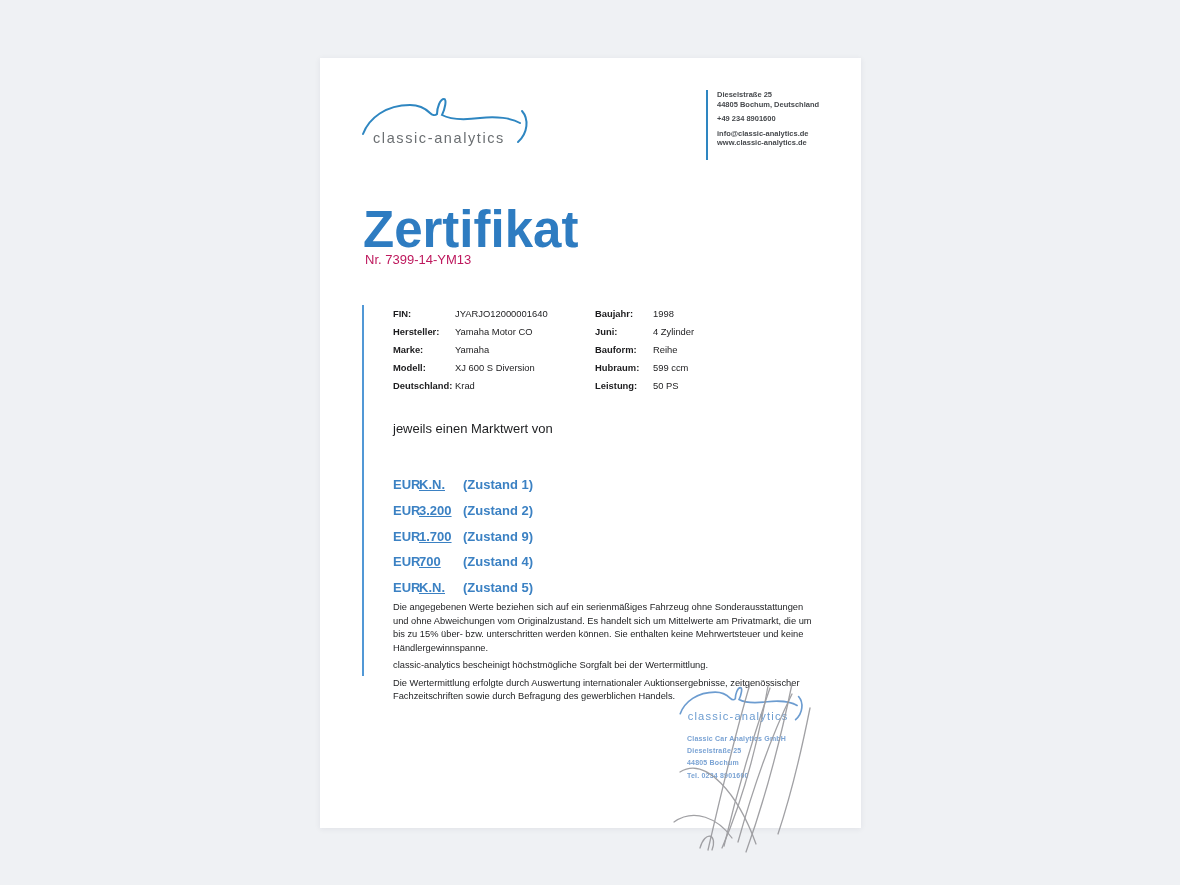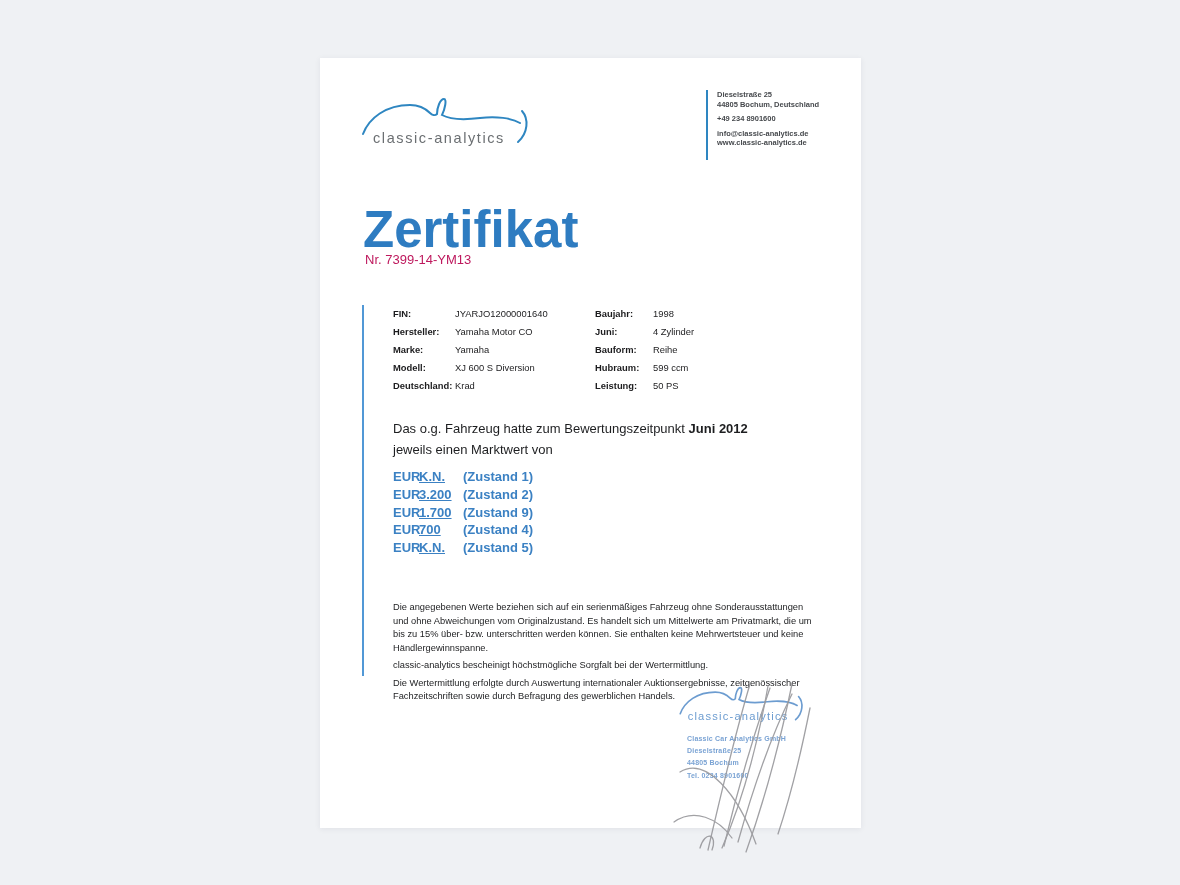--- a/index.html
+++ b/index.html
@@ -40,21 +40,21 @@
     position:absolute;left:73px;top:250px;width:420px;
     font-size:9.4px;color:#1c1c1e;
     display:grid;grid-template-columns:62px 140px 58px auto;
     grid-auto-rows:18px;align-items:start;
   }
   .specs .lbl{font-weight:700;}
   
   .intro{position:absolute;left:73px;top:360px;width:380px;font-size:13px;line-height:21px;color:#1d1e20;}
   
   .values{position:absolute;left:73px;top:410px;font-size:13px;font-weight:700;color:#3b81c3;line-height:17.8px;}
-  .values .cur{display:inline-block;width:26px;}
+  .values .cur{display:inline-block;width:26px;margin-top:8px;}
   .values .amt{display:inline-block;width:40px;text-align:left;text-decoration:underline;}
   .values .cond{margin-left:4px;margin-top:16px;}
   
   .disclaimer{position:absolute;left:73px;top:543px;width:424px;font-size:9.3px;line-height:13.5px;color:#1c1d1f;}
   .disclaimer p{margin:0 0 4px 0;}
   
   .signoff{position:absolute;left:45px;top:678px;font-size:9.6px;line-height:14px;color:#1c1d1f;}
   .signoff .company{font-weight:700;font-size:10px;margin-bottom:10px;}
   
   .stamp{position:absolute;left:350px;top:620px;width:152px;height:178px;}
@@ -122,21 +122,20 @@
     <span class="lbl">Hubraum:</span>
     <span class="val">599 ccm</span>
 
     <span class="lbl">Deutschland:</span>
     <span class="val">Krad</span>
     <span class="lbl">Leistung:</span>
     <span class="val">50 PS</span>
   </div>
 
   <div class="intro">
-    <div><span>Das o.g. Fahrzeug hatte zum Bewertungszeitpunkt </span><strong>Juni 2012</strong></div>
     <div>jeweils einen Marktwert von</div>
   </div>
 
   <div class="values">
     <div class="vrow">
       <span class="cur">EUR</span><span class="amt">K.N.</span><span class="cond">(Zustand 1)</span>
     </div>
     <div class="vrow">
       <span class="cur">EUR</span><span class="amt">3.200</span><span class="cond">(Zustand 2)</span>
     </div>

